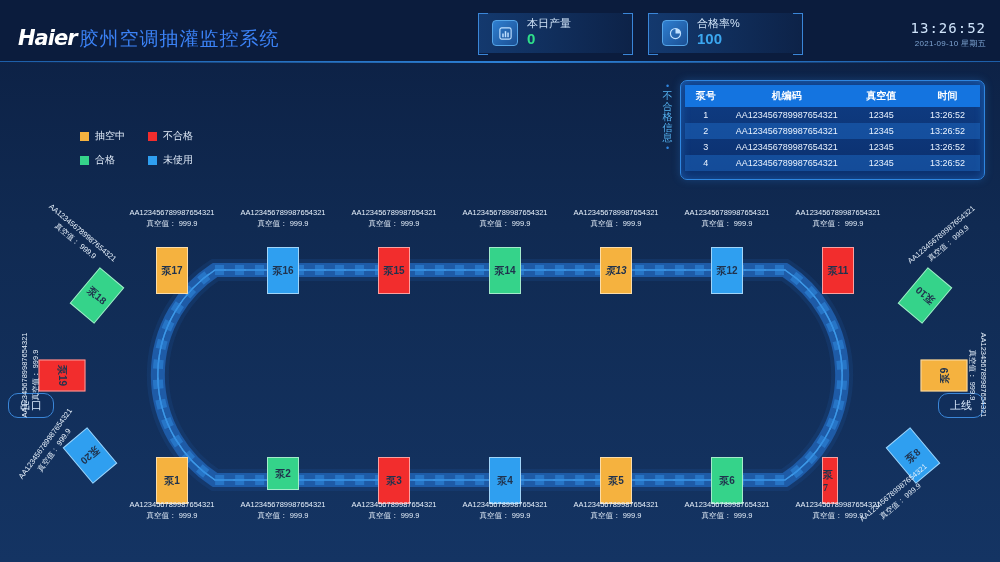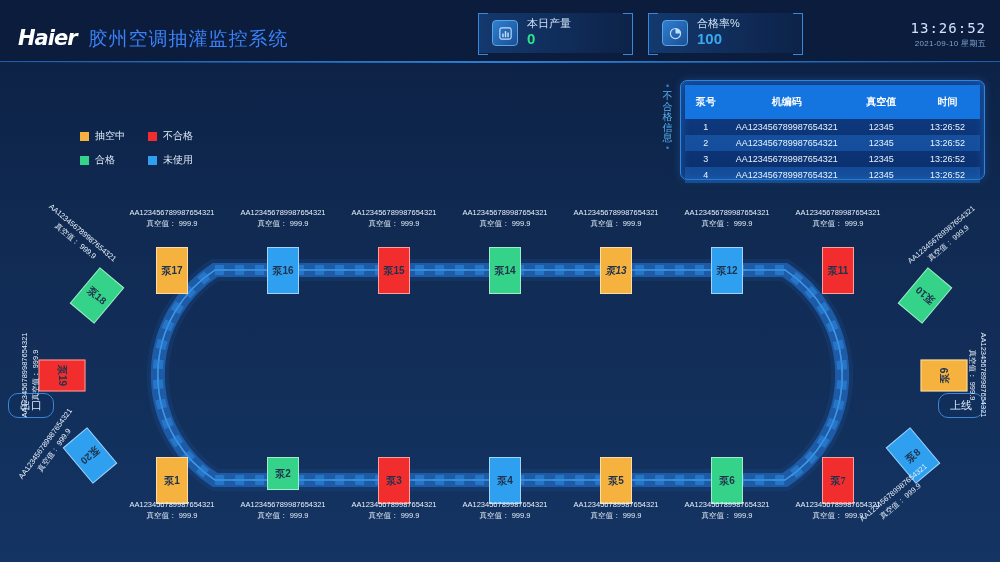--- a/index.html
+++ b/index.html
@@ -10,21 +10,21 @@
     overflow: hidden;
   }
   #app { position: relative; width: 1000px; height: 562px;
          background: linear-gradient(180deg,#0c1f42 0%,#102a52 40%,#143463 100%); }
 
   
   .header { position: absolute; left: 0; top: 0; width: 1000px; height: 62px;
             background: #0b1c3d; border-bottom: 1px solid #1d5ea8; }
   .header::after { content:""; position:absolute; left:0; bottom:-2px; width:100%; height:2px;
             background: linear-gradient(90deg, rgba(29,94,168,0) 0%, #2c7fd4 50%, rgba(29,94,168,0) 100%); }
-  .brand { position:absolute; left:18px; top:26px; display:flex; align-items:baseline; gap:12px; }
+  .brand { position:absolute; left:18px; top:26px; display:flex; align-items:baseline; gap:3px; }
   .brand-logo { font-size: 21px; font-weight: bold; color:#ffffff; letter-spacing:-1px;
                 font-family:"DejaVu Sans", sans-serif; font-style: italic; }
   .brand-title { font-size:19px; color:#3b82f6; letter-spacing:1px; }
 
   .stat-card { position:absolute; top:13px; width:155px; height:40px;
                background: linear-gradient(90deg, rgba(21,62,119,.85), rgba(16,46,92,.35));
                display:flex; align-items:center; padding-left:10px; }
   .stat-card::before, .stat-card::after { content:""; position:absolute; width:9px; height:100%;
                border:1px solid #3a86d8; top:0; }
   .stat-card::before { left:0; border-right:none; }
@@ -59,21 +59,21 @@
            border:1px solid #2f86e0; border-radius:7px;
            background: linear-gradient(180deg,#0f3e86 0%,#0b2f6d 100%);
            box-shadow: 0 0 10px rgba(47,134,224,.45) inset, 0 0 8px rgba(47,134,224,.3);
            padding:4px; }
   .panel-tag { position:absolute; left:660px; top:82px; width:16px;
                font-size:10px; color:#57b6f5; text-align:center; line-height:1.05;
                letter-spacing:1px; }
   .panel-tag .dot { display:block; color:#2f86e0; font-size:9px; }
   .tbl { width:100%; border-collapse:collapse; }
   .tbl th { background:#1474e0; color:#ffffff; font-size:10px; font-weight:bold;
-            padding:10px 0; text-align:center; }
+            padding:4px 0; text-align:center; }
   .tbl td { font-size:9px; color:#eaf3ff; text-align:center; padding:3px 0; }
   .tbl tr.alt td { background: rgba(30,110,205,.45); }
   .col-no { width:14%; } .col-code { width:41%; } .col-vac { width:23%; } .col-time { width:22%; }
 
   
   .stage { position:absolute; left:0; top:190px; width:1000px; height:320px; }
   .stage svg { position:absolute; left:0; top:0; }
 
   
   .pump { position:absolute; border:1px solid rgba(255,255,255,.55);
@@ -226,21 +226,21 @@
       </div>
       <div class="pump-label" style="left: 505px; top: 320px; transform: translate(-50%, -50%) rotate(0deg);"><span>AA123456789987654321</span><br><span>真空值： 999.9</span></div>
       <div class="pump" style="width: 32px; height: 47px; left: 600px; top: 267px; background: rgb(245, 178, 63); transform: rotate(0deg); align-items: center;">
         <span>泵5</span>
       </div>
       <div class="pump-label" style="left: 616px; top: 320px; transform: translate(-50%, -50%) rotate(0deg);"><span>AA123456789987654321</span><br><span>真空值： 999.9</span></div>
       <div class="pump" style="width: 32px; height: 47px; left: 711px; top: 267px; background: rgb(53, 211, 138); transform: rotate(0deg);">
         <span>泵6</span>
       </div>
       <div class="pump-label" style="left: 727px; top: 320px; transform: translate(-50%, -50%) rotate(0deg);"><span>AA123456789987654321</span><br><span>真空值： 999.9</span></div>
-      <div class="pump" style="width: 32px; height: 47px; left: 822px; top: 267px; background: rgb(242, 45, 45); transform: rotate(0deg); font-family: Liberation Serif, serif;">
+      <div class="pump" style="width: 16px; height: 47px; left: 822px; top: 267px; background: rgb(242, 45, 45); transform: rotate(0deg); font-family: Liberation Serif, serif;">
         <span>泵7</span>
       </div>
       <div class="pump-label" style="left: 838px; top: 320px; transform: translate(-50%, -50%) rotate(0deg);"><span>AA123456789987654321</span><br><span>真空值： 999.9</span></div>
       <div class="pump" style="width: 32px; height: 47px; left: 897px; top: 242px; background: rgb(47, 159, 240); transform: rotate(-40deg);">
         <span>泵8</span>
       </div>
       <div class="pump-label" style="left: 897px; top: 307px; transform: translate(-50%, -50%) rotate(-40deg);"><span>AA123456789987654321</span><br><span>真空值： 999.9</span></div>
       <div class="pump" style="width: 32px; height: 47px; left: 928px; top: 162px; background: rgb(245, 178, 63); transform: rotate(-90deg);">
         <span>泵9</span>
       </div>

